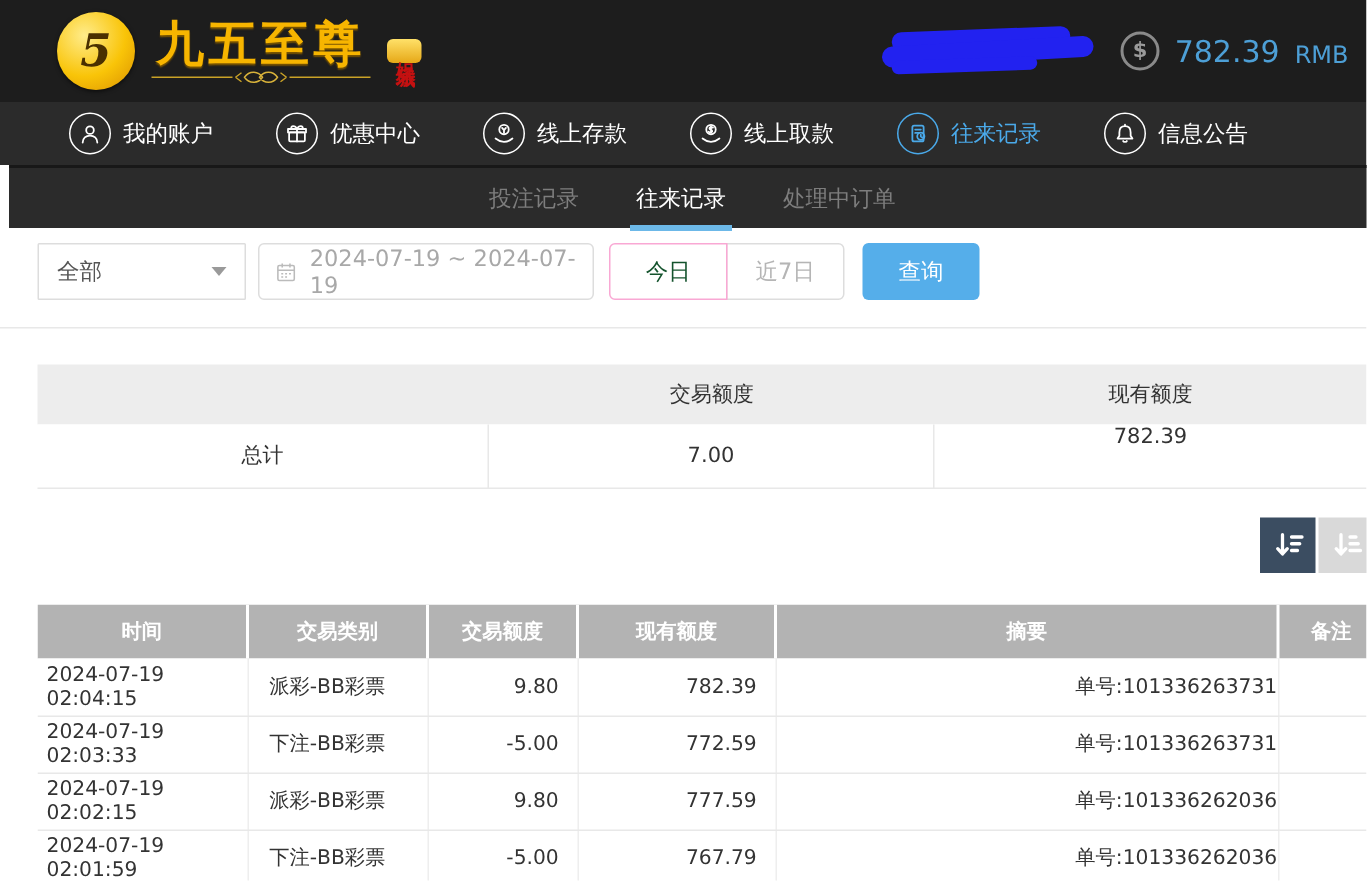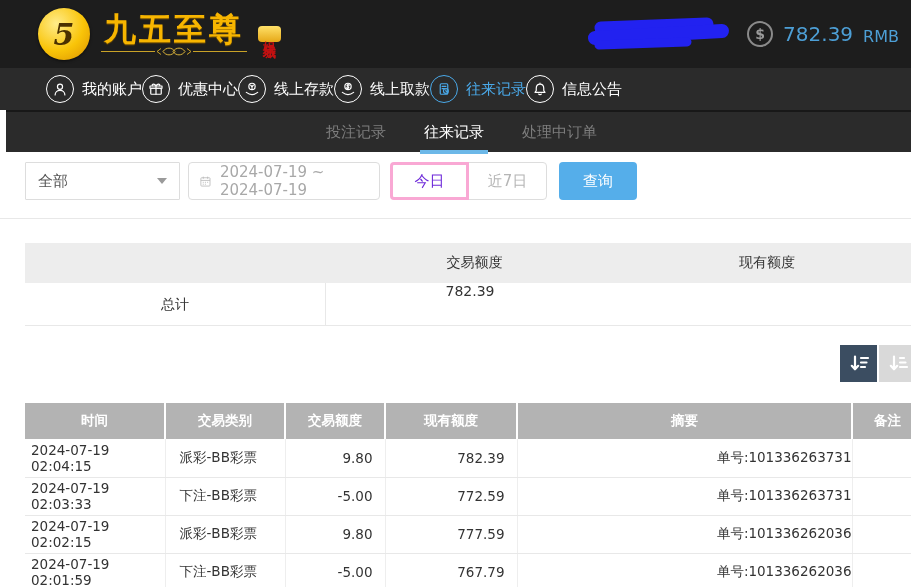--- a/index.html
+++ b/index.html
@@ -24,47 +24,47 @@
   .badge{writing-mode:vertical-rl;background:linear-gradient(#ffe169,#e6a817);
     color:#c41111;font-size:13px;font-weight:bold;padding:5px 4px;border-radius:4px;
     letter-spacing:2px;line-height:15px;}
   .hdr-right{display:flex;align-items:center;gap:10px;padding-right:2px;}
   .dollar{width:26px;height:26px;border-radius:50%;border:2px solid #8a8a8a;color:#9a9a9a;
     display:flex;align-items:center;justify-content:center;font-size:14px;font-weight:bold;}
   .amt{color:var(--balance-blue);font-size:20px;}
   .cur{color:var(--balance-blue);font-size:16px;margin-top:5px;}
 
   
-  .nav{height:42px;background:#2b2b2b;display:flex;align-items:center;padding-left:46px;}
+  .nav{height:42px;background:#2b2b2b;display:flex;align-items:center;gap:42px;padding-left:46px;}
   .nav-item{display:flex;align-items:center;gap:8px;color:#fff;font-size:15px;cursor:pointer;white-space:nowrap;}
   .nav-item.active{color:var(--accent-blue);}
   .ncirc{width:28px;height:28px;border-radius:50%;border:1.5px solid currentColor;
     display:flex;align-items:center;justify-content:center;flex:0 0 auto;}
   .ncirc svg{stroke:currentColor;fill:none;stroke-width:1.6;stroke-linecap:round;stroke-linejoin:round;}
 
   
   .subtabs{height:42px;background:#2b2b2b;border-top:2px solid #181818;display:flex;justify-content:center;gap:34px;transform:translateX(6px);}
   .tab{height:42px;line-height:40px;font-size:15px;color:#7d7d7d;cursor:pointer;position:relative;padding:0 2px;}
   .tab.active{color:#fff;}
   .tab.active::after{content:"";position:absolute;left:-2px;right:-2px;bottom:0;height:4px;background:#6cb8e8;}
 
   
   .filters{display:flex;align-items:center;margin:10px 0 0 25px;height:38px;}
-  .select{width:155px;height:38px;border:1px solid #ddd;border-radius:1px;background:#fff;
+  .select{width:139px;height:38px;border:1px solid #ddd;border-radius:1px;background:#fff;
     display:flex;align-items:center;justify-content:space-between;padding:4px 12px;font-size:15px;color:#555;cursor:pointer;}
   .caret{width:0;height:0;border-left:5px solid transparent;border-right:5px solid transparent;border-top:6px solid #9a9a9a;}
-  .dateinput{width:192px;height:38px;border:1px solid #ddd;border-radius:4px;background:#fff;margin-left:8px;
+  .dateinput{width:224px;height:38px;border:1px solid #ddd;border-radius:4px;background:#fff;margin-left:8px;
     display:flex;align-items:center;gap:8px;padding:0 10px;font-size:15px;color:#a8a8a8;cursor:pointer;}
   .dateinput svg{stroke:#bbb;fill:none;stroke-width:1.6;}
   .qgroup{display:flex;margin-left:10px;}
   .qbtn{width:79px;height:38px;background:#fff;border:1px solid #ddd;color:#b5b5b5;font-size:15px;
     display:flex;align-items:center;justify-content:center;cursor:pointer;margin-left:-1px;}
   .qbtn:first-child{margin-left:0;border-radius:4px 0 0 4px;}
   .qbtn:last-child{border-radius:0 4px 4px 0;}
-  .qbtn.active{border:3px solid #f9a8d4;color:#6d28d9;z-index:1;}
+  .qbtn.active{border:1px solid #f9a8d4;color:#14532d;z-index:1;}
   .search-btn{width:78px;height:38px;margin-left:12px;background:#55aeea;border:none;border-radius:4px;
     color:#fff;font-size:15px;cursor:pointer;}
   .divider{height:1px;background:#e8e8e8;margin-top:18px;}
 
   
   .summary{margin:24px 0 0 25px;width:886px;font-size:14px;color:#333;}
   .sum-head{display:flex;background:#ededed;height:40px;align-items:center;}
   .sum-body{display:flex;height:43px;align-items:flex-start;background:#fff;border-bottom:1px solid #e8e8e8;}
   .sc{text-align:center;}
   .sc1{width:301px;} .sc2{width:297px;} .sc3{width:288px;}
@@ -209,20 +209,21 @@
 <div class="divider"></div>
 
 <div class="summary">
   <div class="sum-head">
     <div class="sc sc1"></div>
     <div class="sc sc2">交易额度</div>
     <div class="sc sc3">现有额度</div>
   </div>
   <div class="sum-body">
     <div class="sc sc1">总计</div>
+    <div class="sc sc2">7.00</div>
     <div class="sc sc3">782.39</div>
   </div>
 </div>
 
 <div class="sortbar">
   <button class="sortbtn sort-desc">
     <svg width="24" height="24" viewBox="0 0 24 24">
       <path d="M8 4.5 v12.5 M4.8 13.8 L8 17.3 L11.2 13.8"></path>
       <path d="M14 6 h7 M14 10.5 h5.5 M14 15 h4"></path>
     </svg>

